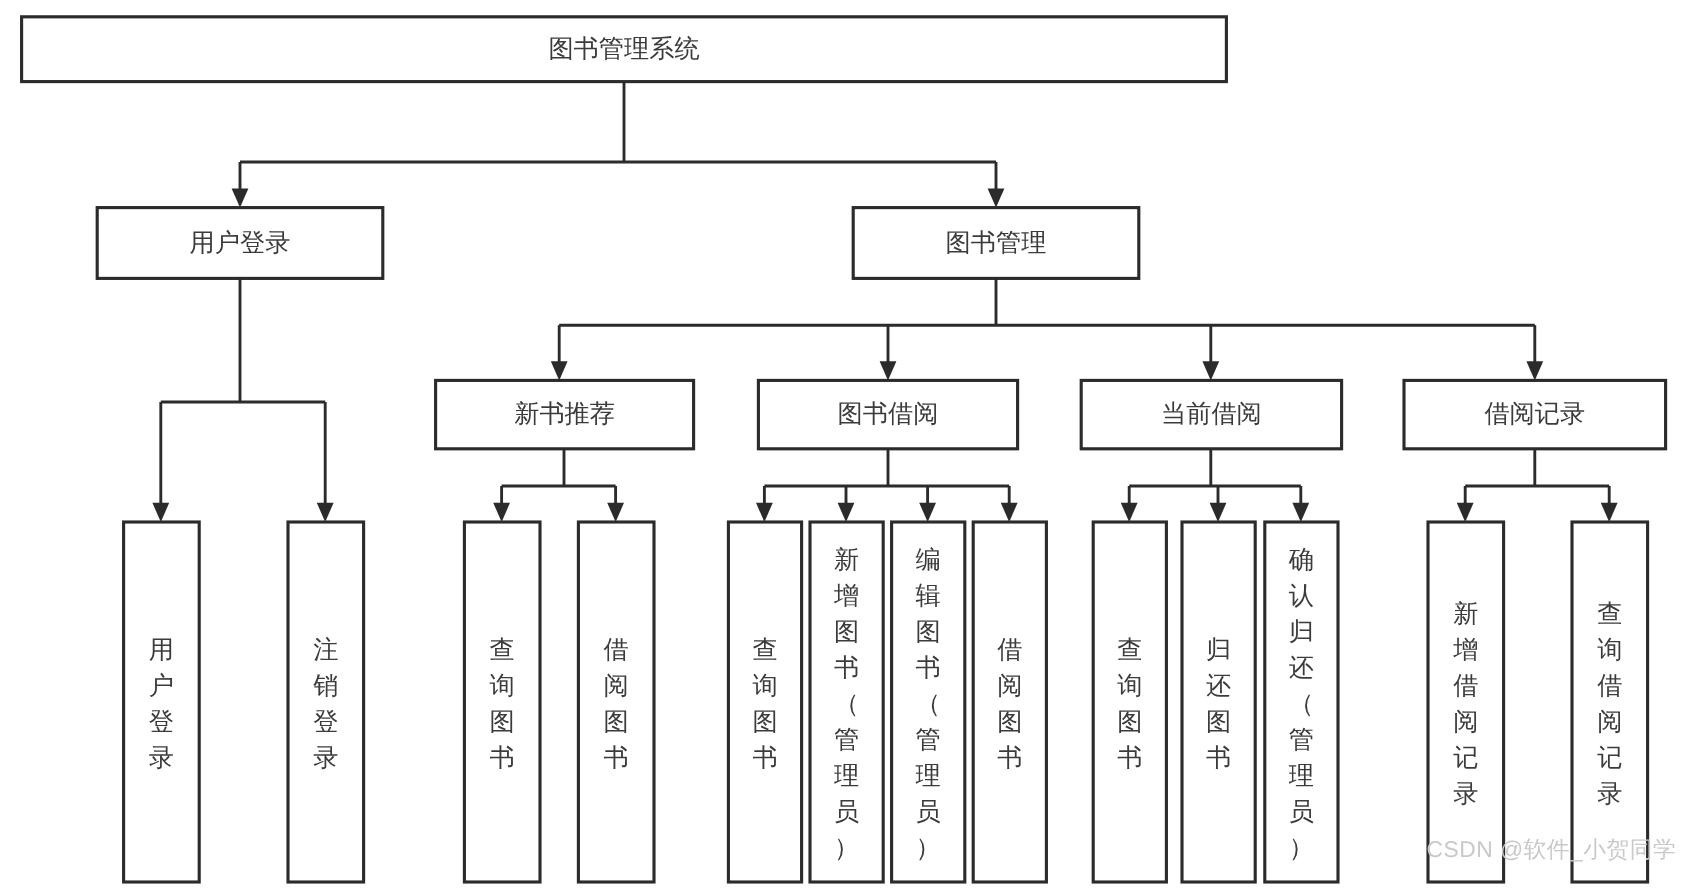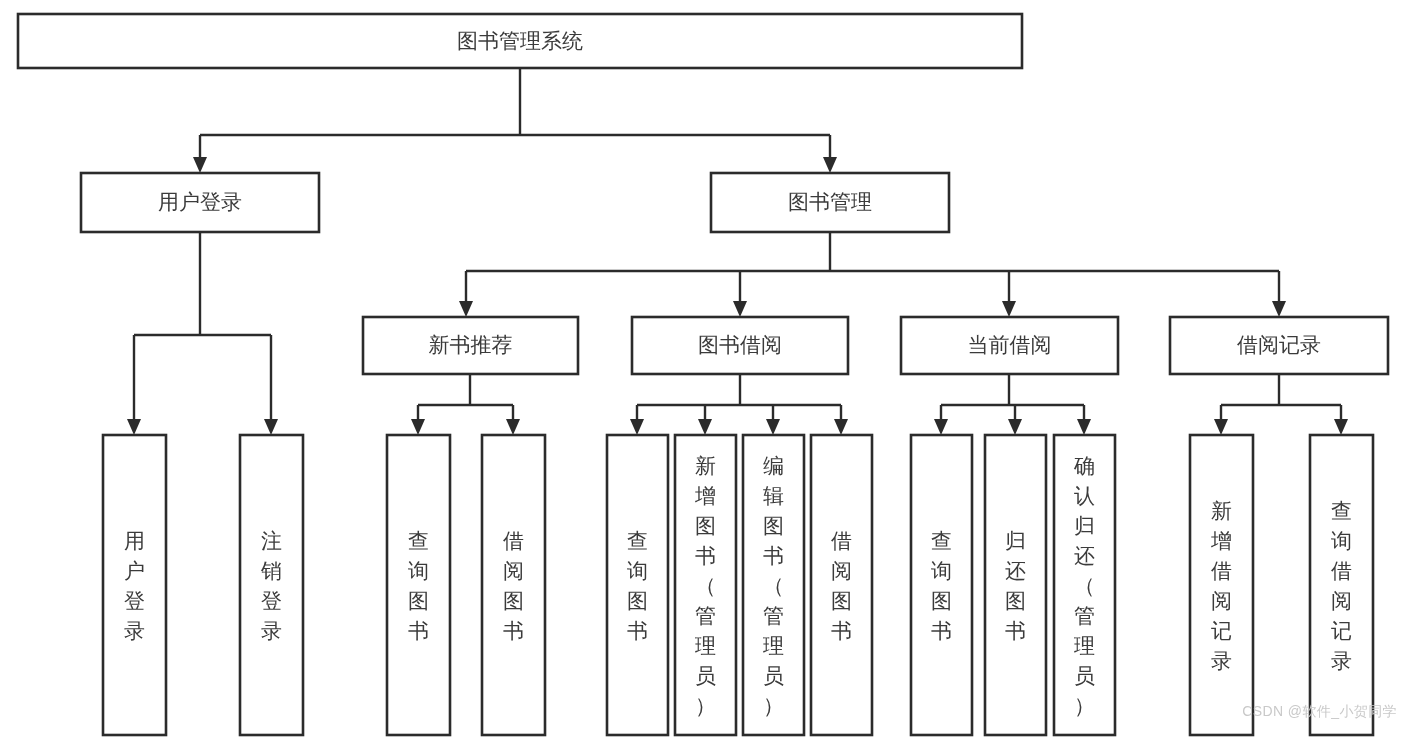--- a/index.html
+++ b/index.html
@@ -55,21 +55,21 @@
     fill: #3b3b3b;
     font-family: "Liberation Sans", "DejaVu Sans", sans-serif;
     font-size: 21px;
     text-anchor: middle;
   }
   .watermark {
     position: absolute;
     right: 8px;
     bottom: 6px;
     color: #c9c9c9;
-    font-size: 14px;
+    font-size: 19px;
     font-family: "Liberation Sans", "DejaVu Sans", sans-serif;
     letter-spacing: 0.4px;
     white-space: nowrap;
     user-select: none;
   }
 </style>
 </head>
 <body>
 
 <div id="diagram-root">

